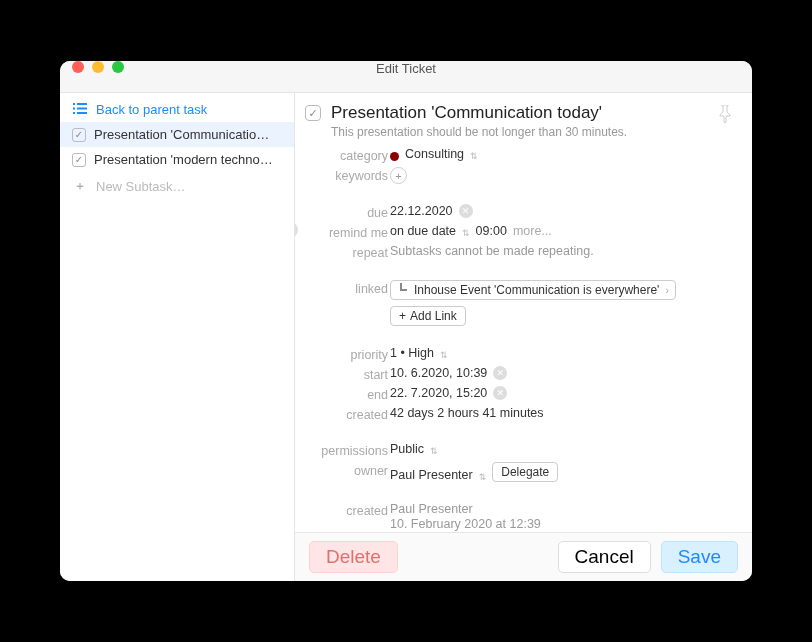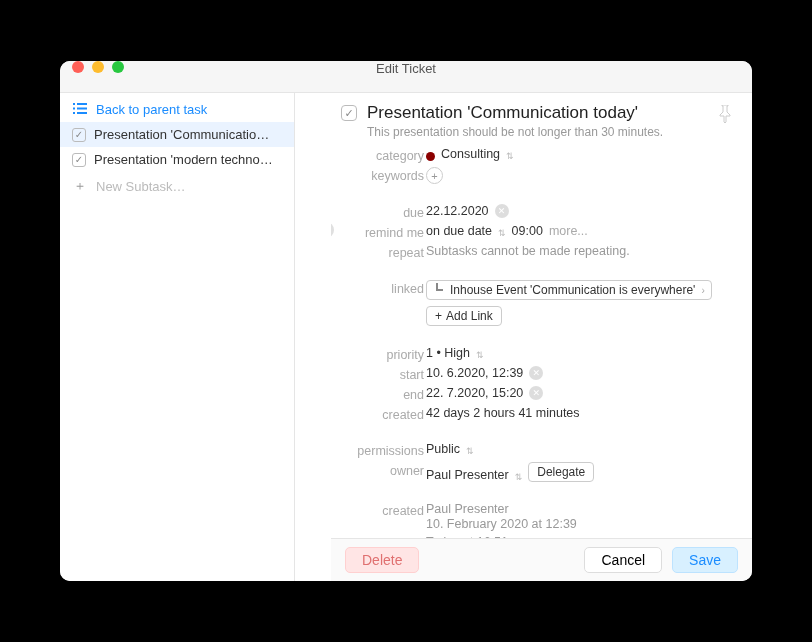--- a/index.html
+++ b/index.html
@@ -45,21 +45,20 @@
   left: 0; right: 0;
   text-align: center;
   font-size: 13px;
   color: #555;
   pointer-events: none;
 }
 .body {
   flex: 1;
   display: flex;
   min-height: 0;
-  gap: 36px;
 }
 .sidebar {
   width: 235px;
   border-right: 1px solid #e5e5e5;
   background: #fff;
   padding-top: 4px;
 }
 .sb-row {
   display: flex;
   align-items: center;
@@ -194,21 +193,21 @@
   align-items: center;
   padding: 8px 14px;
   gap: 10px;
 }
 .footer .spacer { flex: 1; }
 .btn {
   border: 1px solid #ddd;
   background: #fff;
   border-radius: 5px;
   padding: 4px 16px;
-  font-size: 14px;
+  font-size: 19px;
 }
 .btn.danger {
   background: #ffe5e5;
   border-color: #ffd0d0;
   color: #e07070;
 }
 .btn.primary {
   background: #d8f0ff;
   border-color: #bde3ff;
   color: #1a8cff;
@@ -332,21 +331,21 @@
           <div class="section-gap"></div>
 
           <div class="lbl">priority</div>
           <div class="val">
             <span>1 • High</span>
             <span class="sort-icon">⇅</span>
           </div>
 
           <div class="lbl">start</div>
           <div class="val">
-            <span>10. 6.2020, 12:39</span>
+            <span>10. 6.2020, 10:39</span>
             <span class="clear-circle">✕</span>
           </div>
 
           <div class="lbl">end</div>
           <div class="val">
             <span>22. 7.2020, 15:20</span>
             <span class="clear-circle">✕</span>
           </div>
 
           <div class="lbl">created</div>

